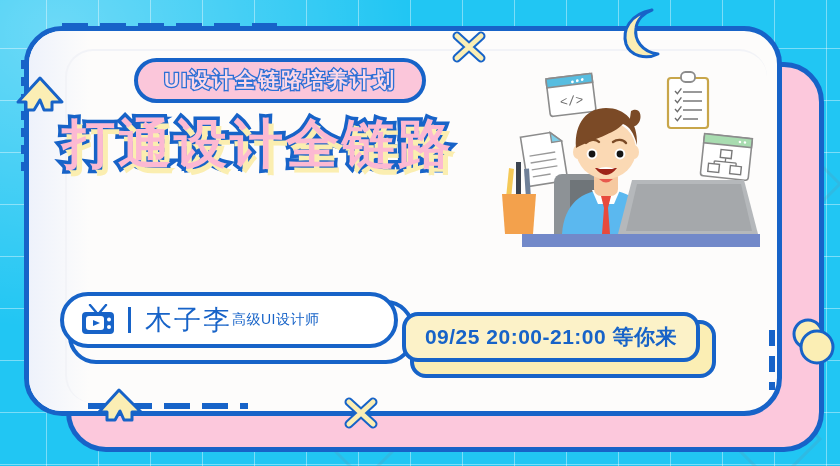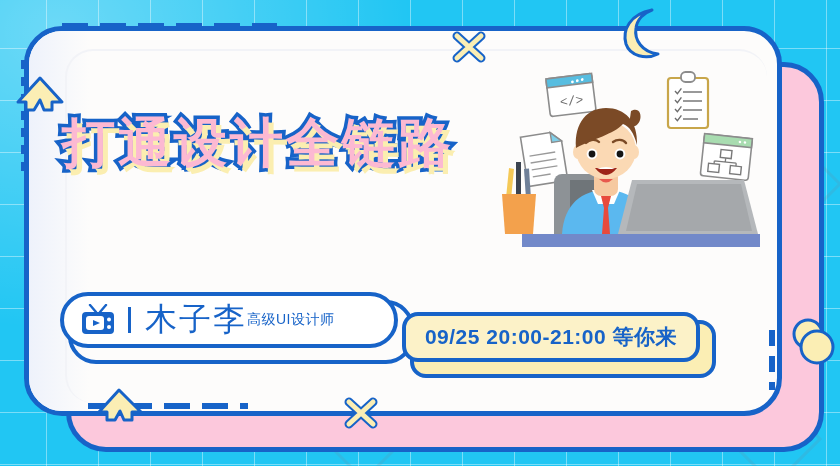--- a/index.html
+++ b/index.html
@@ -77,21 +77,20 @@
   .headline{position:absolute;left:62px;top:116px;width:470px;}
   .hl{
     font-size:53px;font-weight:bold;letter-spacing:3px;line-height:1.04;
     white-space:nowrap;margin:0;
   }
   .hl-1{
     color:#fcb9d2;
     -webkit-text-stroke:7px #1763c8;paint-order:stroke fill;
     text-shadow:5px 6px 0 #fbeeb0;
     position:relative;
-    font-family:Liberation Serif, serif;
   }
   .hl-2{
     color:#fbeaaf;margin-top:8px;
     -webkit-text-stroke:7px #1763c8;paint-order:stroke fill;
     text-shadow:5px 6px 0 #fcb9d2;
   }
   
   .speaker-shadow{
     position:absolute;left:68px;top:300px;width:338px;height:56px;
     border:4px solid #1763c8;border-radius:28px;background:transparent;
@@ -99,21 +98,21 @@
   .speaker{
     position:absolute;left:60px;top:292px;width:338px;height:56px;
     background:#ffffff;border:4px solid #1763c8;border-radius:28px;
     display:flex;align-items:center;padding:0 16px;box-sizing:border-box;
   }
   .tv-icon{width:36px;height:32px;flex:0 0 auto;}
   .divider{
     width:3px;height:26px;background:#1763c8;margin:0 14px 0 12px;flex:0 0 auto;
   }
   .speaker-name{
-    color:#1763c8;font-size:32px;font-weight:normal;letter-spacing:2px;
+    color:#1763c8;font-size:27px;font-weight:normal;letter-spacing:2px;
     white-space:nowrap;
   }
   .speaker-title{
     color:#1763c8;font-size:14px;margin-left:0;white-space:nowrap;
     letter-spacing:.5px;
   }
   
   .date-shadow{
     position:absolute;left:410px;top:320px;width:298px;height:50px;
     border:4px solid #1763c8;border-radius:16px;background:#fbeeb4;
@@ -247,20 +246,21 @@
       <path d="M97 107 q9 -4 18 0 z" fill="#ffffff"></path>
       <path d="M99 117 q7 7 14 0 z" fill="#e8594e"></path>
     </g>
 
     <g>
       <path d="M132 118 h112 l14 54 h-140 z" fill="#b5b8bb"></path>
       <path d="M137 122 h104 l11 47 h-126 z" fill="#a5a8ab"></path>
     </g>
   </svg>
 
+  <div class="badge">UI设计全链路培养计划</div>
 
   <div class="headline">
     <div class="hl hl-1">打通设计全链路</div>
   </div>
 
   <div class="speaker-shadow"></div>
   <div class="speaker">
     <svg class="tv-icon" viewBox="0 0 36 32">
       <path d="M10 1 L16 8 M26 1 L20 8" stroke="#1763c8" stroke-width="2.4" fill="none" stroke-linecap="round"></path>
       <rect x="2" y="8" width="32" height="22" rx="4" fill="#1763c8"></rect>

